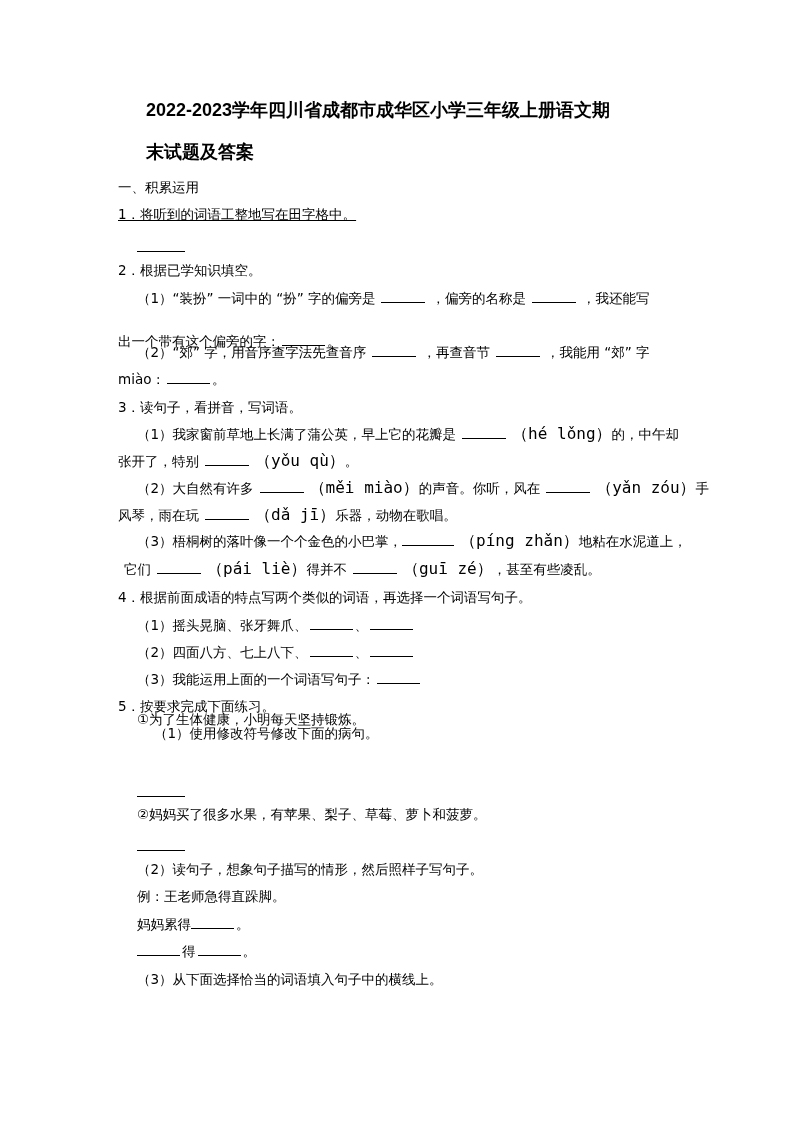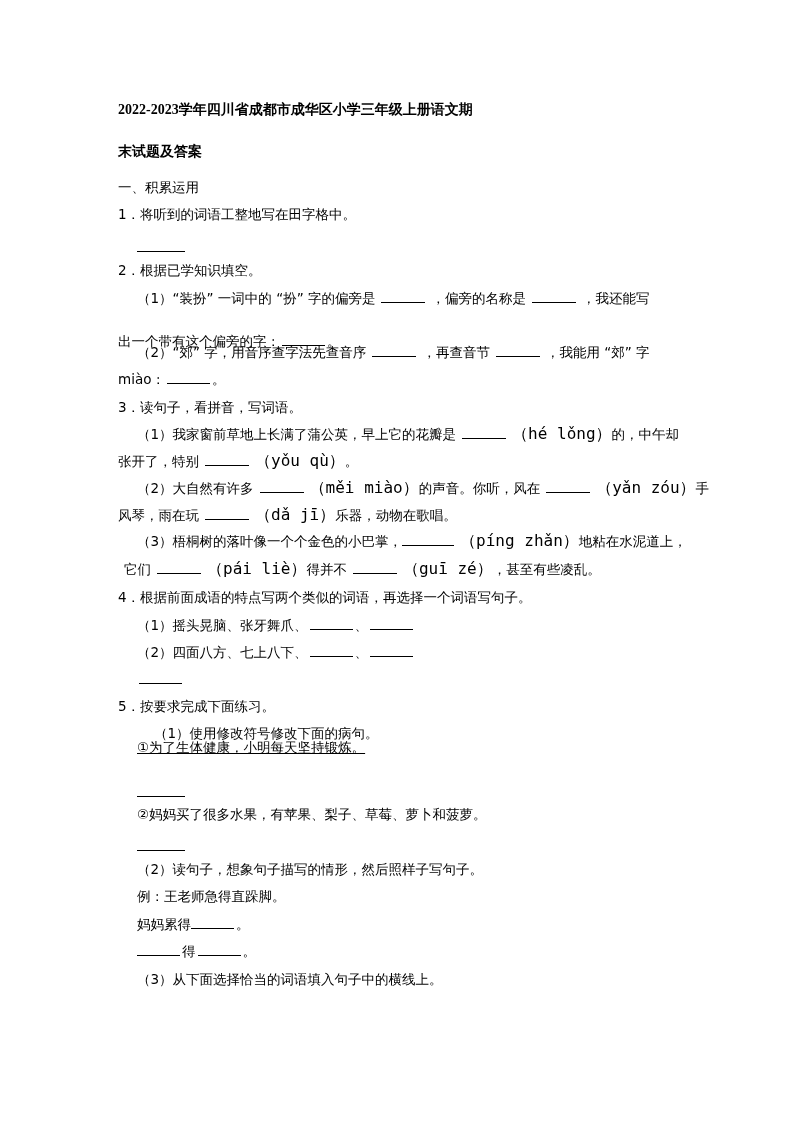--- a/index.html
+++ b/index.html
@@ -1,36 +1,36 @@
 <!DOCTYPE html>
 <html><head>
 <meta charset="utf-8">
 <style>
   html, body { margin:0; padding:0; background:#ffffff; }
   body { width:794px; height:1123px; position:relative; overflow:hidden;
          font-family:"DejaVu Sans", sans-serif; color:#000; }
   .line { position:absolute; left:118px; white-space:nowrap; font-size:13.5px; line-height:18px; }
   .ind { left:137px; }
-  .title { font-family:Liberation Serif, serif; font-weight:bold; font-size:14px; line-height:26px; }
+  .title { font-family:Liberation Sans, sans-serif; font-weight:bold; font-size:18px; line-height:26px;margin-left:28px; }
   .blank { display:inline-block; width:44px; border-bottom:1px solid #000; height:13px; vertical-align:baseline; margin:0 6px; }
   .blank.short { width:43px; margin:0 2px; }
   .py { font-family:"DejaVu Sans Mono", monospace; font-size:16px; }
   .uline { position:absolute; left:137px; width:48px; height:0; border-top:1px solid #000; }
 </style>
 </head>
 <body>
 
 <div>
 
   <div class="line title" style="top:97px;">2022-2023学年四川省成都市成华区小学三年级上册语文期</div>
   <div class="line title" style="top:139px;">末试题及答案</div>
 
   <div class="line" style="top:178px;">一、积累运用</div>
 
-  <div class="line" style="top:205px;">1．将听到的词语工整地写在田字格中。</div>
+  <div class="line" style="top:205px;text-decoration:underline;">1．将听到的词语工整地写在田字格中。</div>
   <div class="uline" style="top:251px;"></div>
 
   <div class="line" style="top:261px;">2．根据已学知识填空。</div>
   <div class="line ind" style="top:289px;">
     <span>（1）“装扮” 一词中的 “扮” 字的偏旁是</span><span class="blank"></span><span>，偏旁的名称是</span><span class="blank"></span><span>，我还能写</span>
   </div>
   <div class="line" style="top:332px;text-align:right;">
     <span>出一个带有这个偏旁的字：</span><span class="blank short"></span><span>。</span>
   </div>
   <div class="line ind" style="top:343px;text-align:right;">
@@ -61,26 +61,26 @@
   </div>
 
   <div class="line" style="top:588px;">4．根据前面成语的特点写两个类似的词语，再选择一个词语写句子。</div>
   <div class="line ind" style="top:616px;text-align:center;">
     <span>（1）摇头晃脑、张牙舞爪、</span><span class="blank short"></span><span>、</span><span class="blank short"></span>
   </div>
   <div class="line ind" style="top:643px;">
     <span>（2）四面八方、七上八下、</span><span class="blank short"></span><span>、</span><span class="blank short"></span>
   </div>
   <div class="line ind" style="top:670px;">
-    <span class="blank short"></span>
+    <span>（3）我能运用上面的一个词语写句子：</span><span class="blank short"></span>
   </div>
 
   <div class="line" style="top:697px;">5．按要求完成下面练习。</div>
   <div class="line ind" style="top:724px;margin-left:17px;">（1）使用修改符号修改下面的病句。</div>
-  <div class="line ind" style="top:738px;text-decoration:underline;">①为了生体健康，小明每天坚持锻炼。</div>
+  <div class="line ind" style="top:710px;">①为了生体健康，小明每天坚持锻炼。</div>
   <div class="uline" style="top:796px;"></div>
   <div class="line ind" style="top:805px;text-align:center;">②妈妈买了很多水果，有苹果、梨子、草莓、萝卜和菠萝。</div>
   <div class="uline" style="top:850px;"></div>
   <div class="line ind" style="top:860px;">（2）读句子，想象句子描写的情形，然后照样子写句子。</div>
   <div class="line ind" style="top:887px;">例：王老师急得直跺脚。</div>
   <div class="line ind" style="top:915px;">
     <span>妈妈累得</span><span class="blank short" style="margin-left:0;"></span><span>。</span>
   </div>
   <div class="line ind" style="top:942px;">
     <span class="blank short" style="margin-left:0;"></span><span>得</span><span class="blank short"></span><span>。</span>

